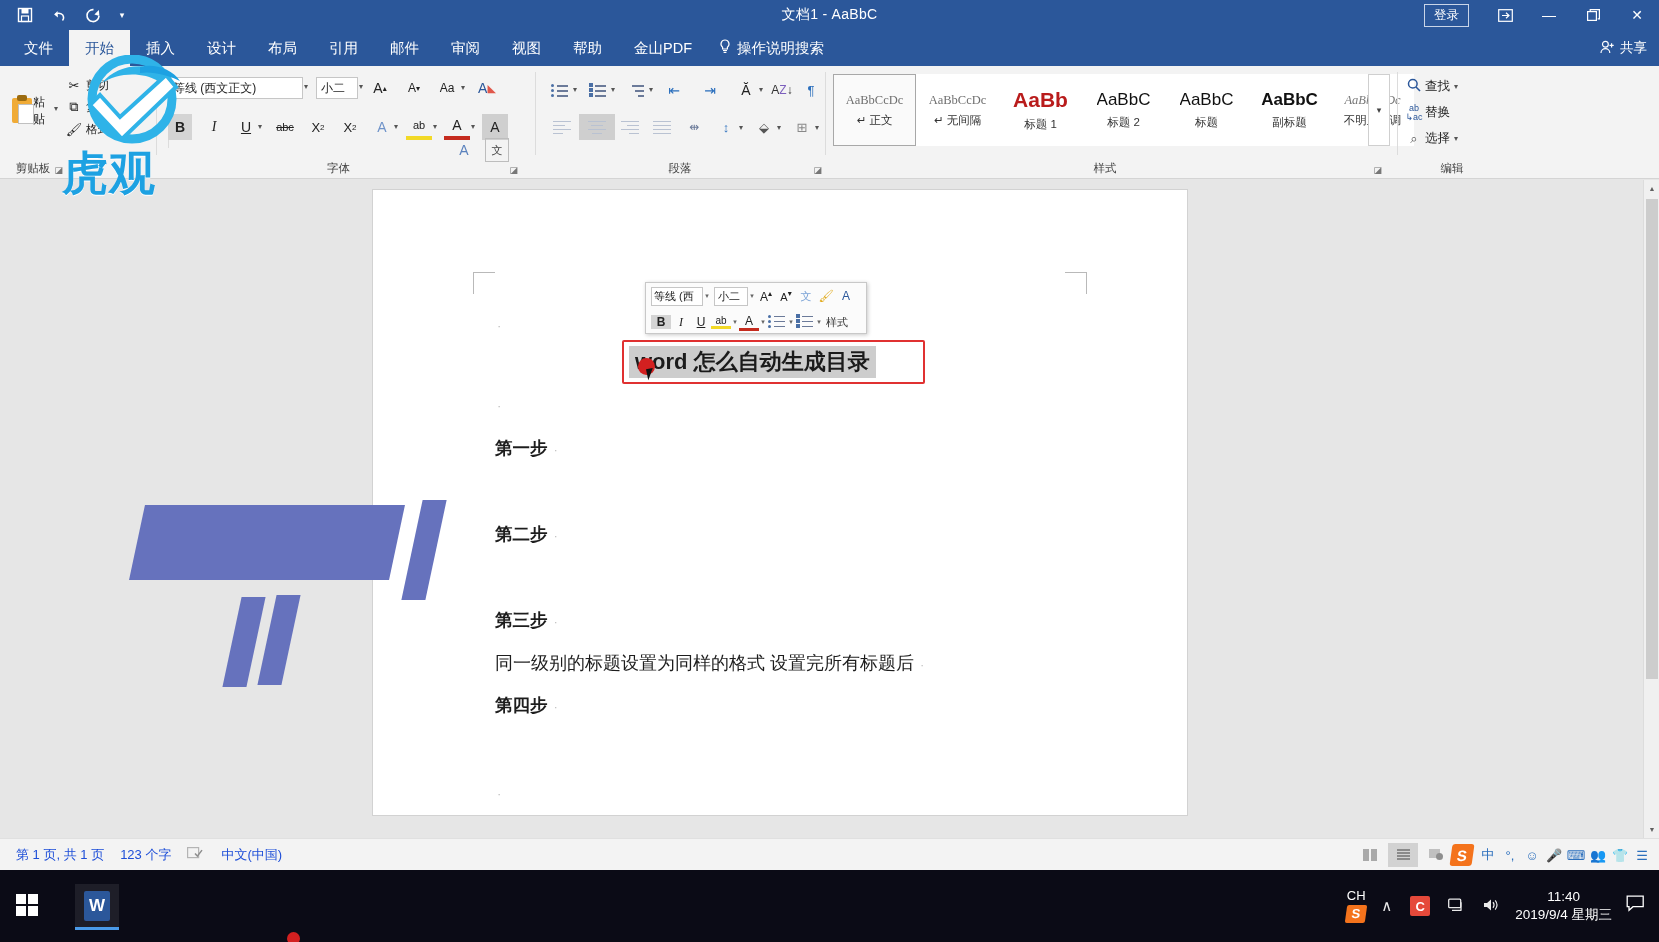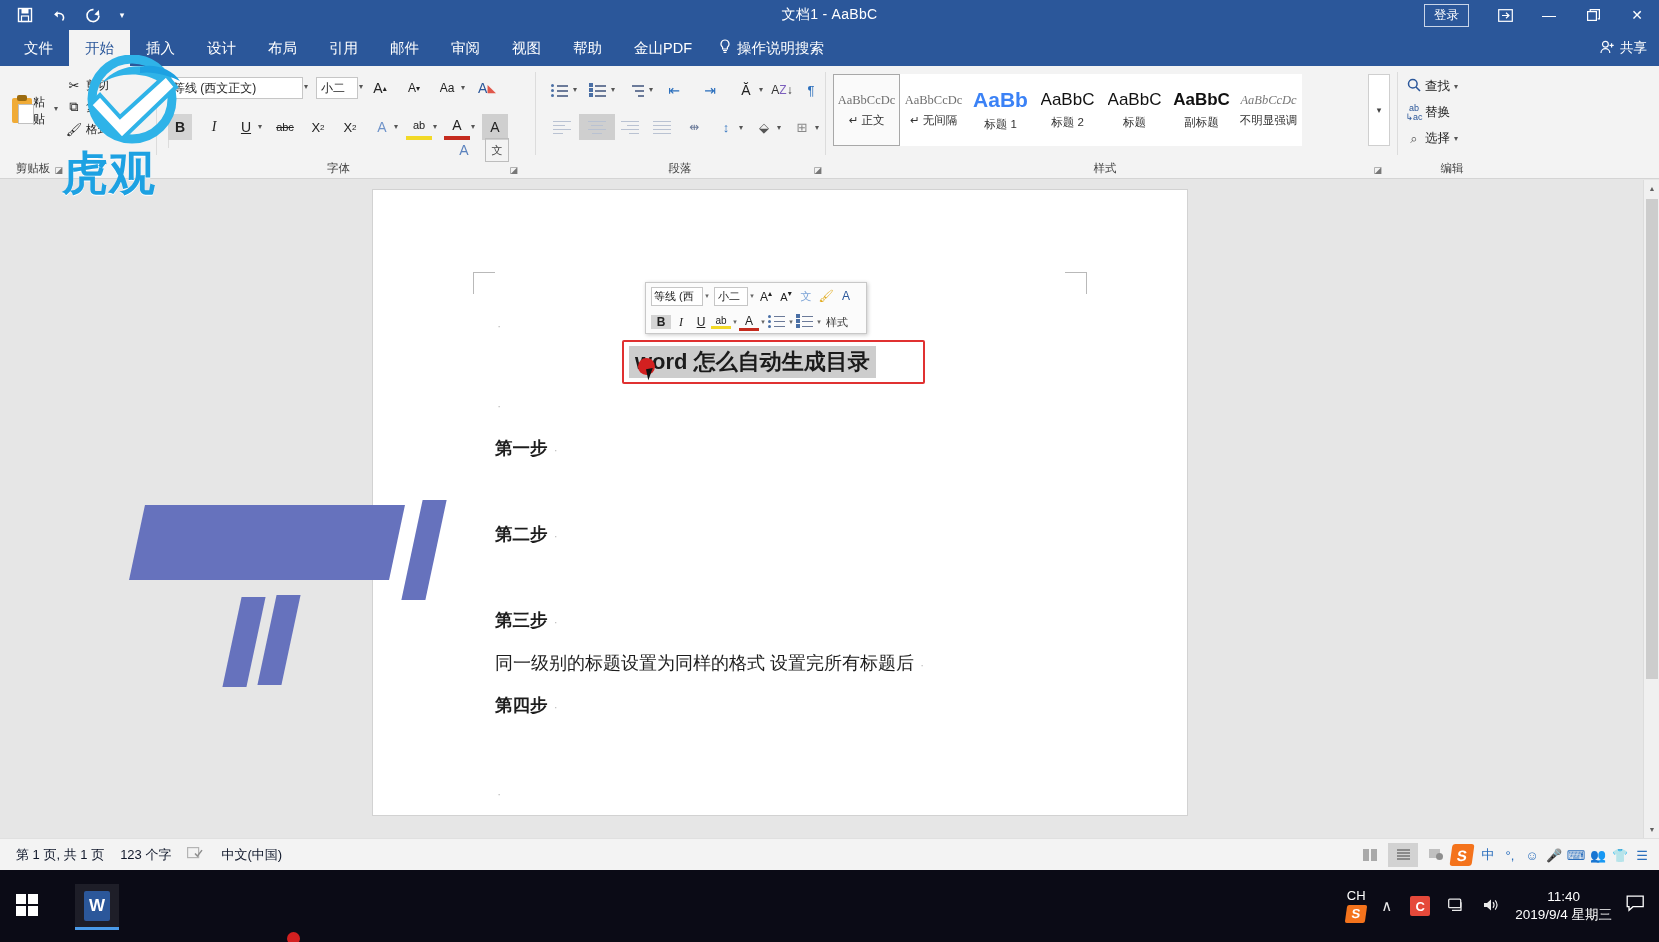--- a/index.html
+++ b/index.html
@@ -128,26 +128,26 @@
   .listglyph b{ position:absolute; left:0px; width:3px; height:3px; background:#4a6fa5; border-radius:50%; }
   .alignglyph{ width:18px; height:13px; position:relative; }
   .alignglyph i{ position:absolute; height:1.6px; background:#b9c2d2; left:0; }
 
   
   #g-styles{ left:825px; width:560px; }
   #styleGallery{
     position:absolute; left:8px; top:8px; height:72px; display:flex; align-items:stretch;
   }
   .stylecard{
-    width:67px; display:flex; flex-direction:column; align-items:center; justify-content:center;
+    width:83px; display:flex; flex-direction:column; align-items:center; justify-content:center;
     border:1px solid transparent; background:#fff;
   }
   .stylecard.sel{ border:1px solid #a8a8a8; background:#fafafa; }
   .stylecard .prev{ font-size:12.5px; color:#6f6f6f; white-space:nowrap; overflow:hidden; font-family:"Liberation Serif", serif;}
-  .stylecard .prev.big{ font-size:21px; color:#3b82f6; font-weight:bold; font-family:"Liberation Sans", sans-serif;}
+  .stylecard .prev.big{ font-size:21px; color:#b91c1c; font-weight:bold; font-family:"Liberation Sans", sans-serif;}
   .stylecard .prev.h2{ font-size:17px; color:#111; font-family:"Liberation Sans", sans-serif;}
   .stylecard .prev.h{ font-size:17px; color:#111; font-family:"Liberation Sans", sans-serif;}
   .stylecard .prev.sub{ font-size:17px; color:#111; font-weight:bold; font-family:"Liberation Sans", sans-serif;}
   .stylecard .prev.em{ font-size:12.5px; color:#777; font-style:italic; font-family:"Liberation Serif", serif;}
   .stylecard .nm{ font-size:11.5px; color:#333; margin-top:5px; white-space:nowrap; }
   #styleMore{
     position:absolute; left:543px; top:8px; width:22px; height:72px;
     border:1px solid #cfcfcf; background:#fff;
     display:flex; align-items:center; justify-content:center; font-size:9px; color:#444;
   }
@@ -271,21 +271,21 @@
   #ds1{ left:95px; top:92px; }
   #ds2{ left:130px; top:90px; }
   #ds3{ left:275px; top:-5px; height:100px; }
 
   
   #statusbar{
     position:absolute; left:0; bottom:72px; width:1659px; height:32px;
     background:#f3f3f3; border-top:1px solid #e0e0e0;
     display:flex; align-items:center;
   }
-  .sitem{ font-size:13px; color:#0f172a; margin-left:16px; white-space:nowrap; }
+  .sitem{ font-size:13px; color:#1d4ed8; margin-left:16px; white-space:nowrap; }
   #statusRight{ position:absolute; right:6px; top:0; height:32px; display:flex; align-items:center; }
   .viewbtn{
     width:30px; height:24px; margin-left:3px; display:flex; align-items:center; justify-content:center;
     color:#777;
   }
   .viewbtn.active{ background:#d2d2d2; }
   .vg{ width:15px; height:12px; position:relative; }
   .vg i{ position:absolute; background:#8a8a8a; }
   #sogou{
     width:22px; height:22px; background:#f4731c; color:#fff; font-weight:bold;

